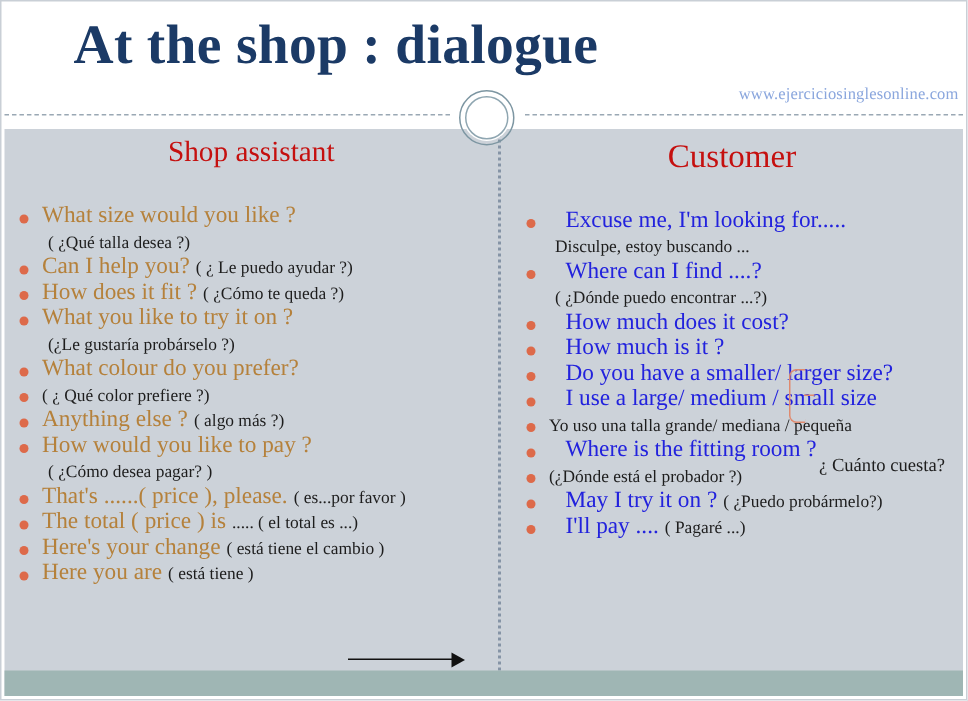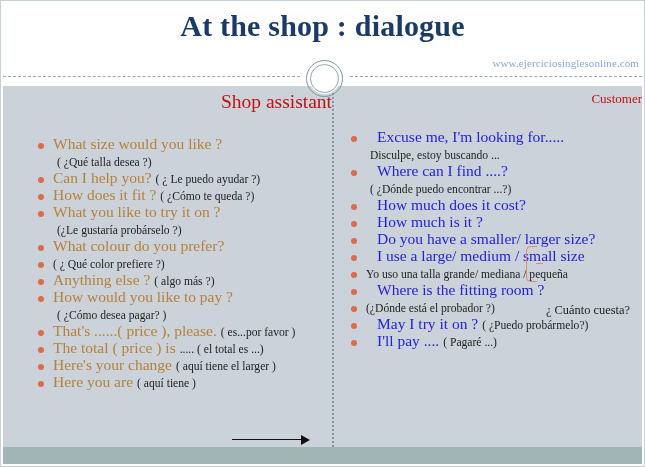--- a/index.html
+++ b/index.html
@@ -24,26 +24,26 @@
   #header {
     position: absolute;
     left: 0; top: 0; right: 0;
     height: 76px;
   }
 
   #title {
     position: absolute;
     left: 0; right: 0;
     top: 8px;
-    text-align: center;
-    font-size: 30px;
+    font-size: 37px;
     font-weight: bold;
     color: #1b3a66;
     letter-spacing: 0.2px;
     font-family: "Liberation Serif", "DejaVu Serif", serif;
+    padding-left: 48px;
   }
 
   #site-url {
     position: absolute;
     right: 5px;
     top: 56px;
     font-size: 11px;
     color: #8aa6dd;
     font-family: "Liberation Serif", "DejaVu Serif", serif;
     letter-spacing: 0.1px;
@@ -119,34 +119,34 @@
 
   
   .col {
     position: absolute;
     top: 0;
   }
   #col-left  { left: 0;     width: 329px; }
   #col-right { left: 331px; right: 0; }
 
   .col-heading {
-    text-align: right;
+    text-align: center;
     font-size: 19.5px;
     color: #c5100f;
     font-family: "Liberation Serif", "DejaVu Serif", serif;
     margin-top: 5px;
   }
-  #col-right .col-heading { font-size: 13px; }
+  #col-right .col-heading { font-size: 22px; }
 
   .items {
     list-style: none;
     margin: 0;
     padding: 0;
   }
-  #col-left  .items { margin-top: 23px; padding-left: 26px; }
+  #col-left  .items { margin-top: 23px; padding-left: 1px; }
   #col-right .items { margin-top: 22px; padding-left: 8px; }
 
   .line {
     position: relative;
     padding-left: 24px;
     line-height: 1.0;
     margin-bottom: 1px;
     white-space: nowrap;
   }
   .line.bulleted::before {
@@ -274,22 +274,22 @@
           <li class="line bulleted"><span class="en-left">How does it fit ?</span> <span class="es">( ¿Cómo te queda ?)</span></li>
           <li class="line bulleted"><span class="en-left">What you like to try it on ?</span></li>
           <li class="subline"><span class="es">(¿Le gustaría probárselo ?)</span></li>
           <li class="line bulleted"><span class="en-left">What colour do you prefer?</span></li>
           <li class="line bulleted"><span class="es">( ¿ Qué color prefiere ?)</span></li>
           <li class="line bulleted"><span class="en-left">Anything else ?</span> <span class="es">( algo más ?)</span></li>
           <li class="line bulleted"><span class="en-left">How would you like to pay ?</span></li>
           <li class="subline"><span class="es">( ¿Cómo desea pagar? )</span></li>
           <li class="line bulleted"><span class="en-left">That's ......( price ), please.</span> <span class="es">( es...por favor )</span></li>
           <li class="line bulleted"><span class="en-left">The total ( price ) is</span> <span class="es">..... ( el total es ...)</span></li>
-          <li class="line bulleted"><span class="en-left">Here's your change</span> <span class="es">( aquí tiene  el larger )</span></li>
-          <li class="line bulleted"><span class="en-left">Here you are</span> <span class="es">( aquí tiene )</span></li>
+          <li class="line bulleted"><span class="en-left">Here's your change</span> <span class="es">( está tiene  el cambio )</span></li>
+          <li class="line bulleted"><span class="en-left">Here you are</span> <span class="es">( está tiene )</span></li>
         </ul>
     </div>
 
     <div class="col" id="col-right">
       <div class="col-heading">Customer</div>
       <ul class="items" id="right-items">
           <li class="line bulleted"><span class="en-right">Excuse me, I'm looking  for.....</span></li>
           <li class="subline"><span class="es">Disculpe, estoy buscando ...</span></li>
           <li class="line bulleted"><span class="en-right">Where can I find ....?</span></li>
           <li class="subline"><span class="es">( ¿Dónde puedo encontrar ...?)</span></li>

